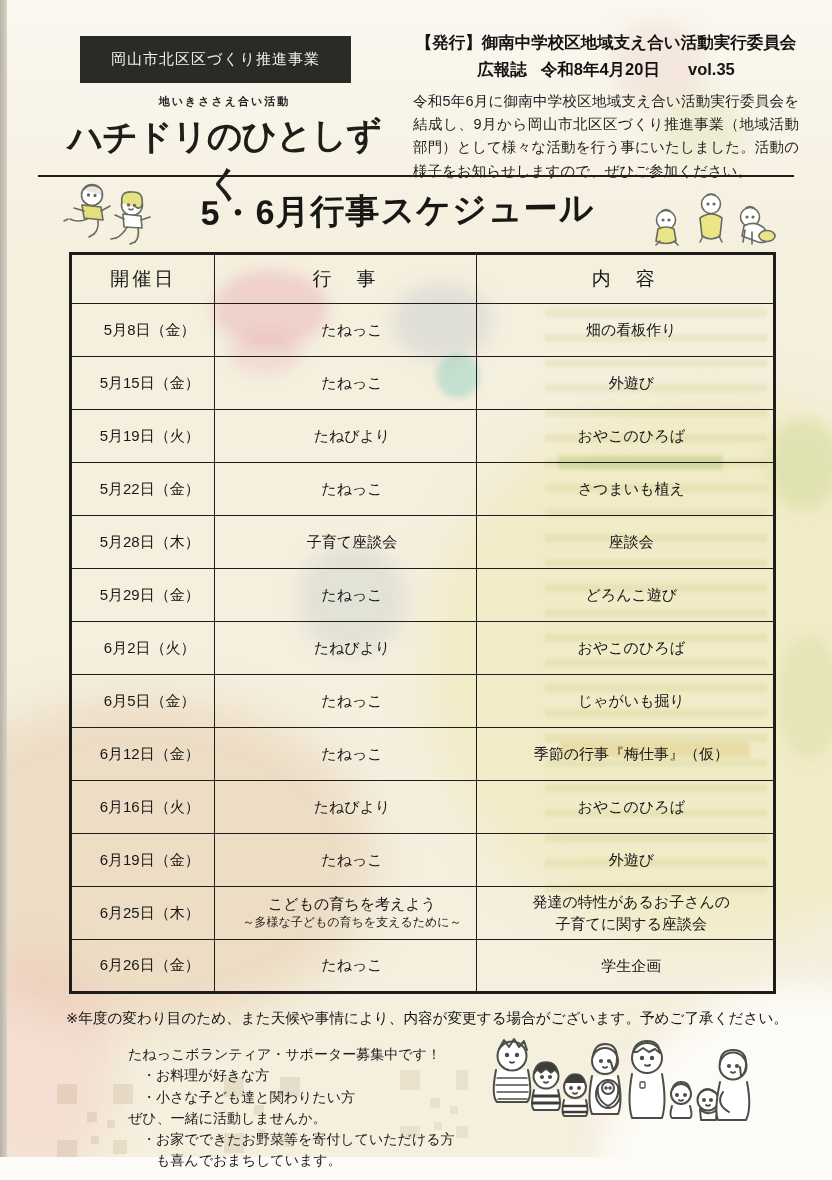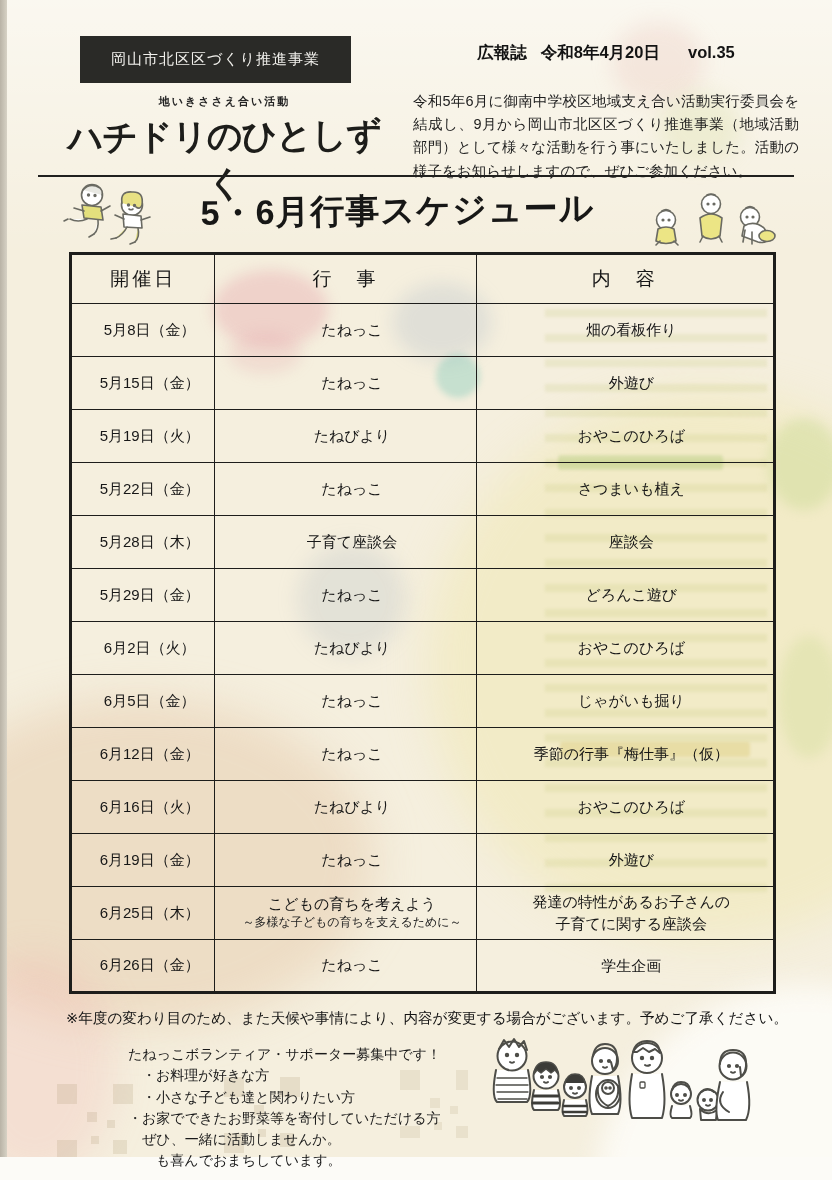--- a/index.html
+++ b/index.html
@@ -52,21 +52,21 @@
   .qr1 { left:55px;  top:1082px; }
   .qr2 { left:222px; top:1075px; }
   .qr3 { left:398px; top:1068px; width:70px; height:70px; opacity:.12; }
 
   
   .badge { position:absolute; left:80px; top:36px; width:271px; height:47px;
     background:#2a2a27; color:#f1f0ec; display:flex; align-items:center; justify-content:center;
     font-size:15px; letter-spacing:1px; }
   .publisher { position:absolute; left:408px; top:30px; width:396px; text-align:center;
     font-weight:bold; font-size:16.5px; line-height:1.55; color:#131313; }
-  .pub-line2 { margin-top:10px; }
+  .pub-line2 { margin-top:1px; }
   .pub-line2 .mag { margin-right:14px; }
   .pub-line2 .vol { margin-left:28px; }
   .logo { position:absolute; left:52px; top:94px; width:345px; text-align:center; }
   .logo-ruby { font-size:11px; letter-spacing:2px; color:#232323; font-weight:bold; }
   .logo-title { font-size:35px; font-weight:bold; color:#1d1d1a; margin-top:4px;
     letter-spacing:-1px; transform:rotate(-0.6deg); }
   .intro { position:absolute; left:413px; top:90px; width:386px; font-size:14.5px;
     line-height:1.6; color:#1d1d1d; text-align:justify; }
   .rule { position:absolute; left:38px; top:175px; width:756px; height:2px; background:#20201e; }
 
@@ -118,20 +118,21 @@
   <div class="ghost-strong1"></div>
   <div class="ghost-strong2"></div>
   <div class="qr qr1"></div>
   <div class="qr qr2"></div>
   <div class="qr qr3"></div>
   <div class="left-strip"></div>
   <div class="bottom-band"></div>
 
   <div class="badge">岡山市北区区づくり推進事業</div>
   <div class="publisher">
+    <div>【発行】御南中学校区地域支え合い活動実行委員会</div>
     <div class="pub-line2">
       <span class="mag">広報誌</span><span>令和8年4月20日</span><span class="vol">vol.35</span>
     </div>
   </div>
   <div class="logo">
     <div class="logo-ruby">地いきささえ合い活動</div>
     <div class="logo-title">ハチドリのひとしずく</div>
   </div>
   <div class="intro">令和5年6月に御南中学校区地域支え合い活動実行委員会を結成し、9月から岡山市北区区づくり推進事業（地域活動部門）として様々な活動を行う事にいたしました。活動の様子をお知らせしますので、ぜひご参加ください。</div>
   <div class="rule"></div>
@@ -298,22 +299,22 @@
           <td class="cell-multiline">学生企画</td>
         </tr>
       </tbody>
   </table>
 
   <div class="disclaimer">※年度の変わり目のため、また天候や事情により、内容が変更する場合がございます。予めご了承ください。</div>
   <div class="recruit">
       <div>たねっこボランティア・サポーター募集中です！</div>
       <div>・お料理が好きな方</div>
       <div>・小さな子ども達と関わりたい方</div>
+      <div>ぜひ、一緒に活動しませんか。</div>
       <div>・お家でできたお野菜等を寄付していただける方</div>
-      <div>ぜひ、一緒に活動しませんか。</div>
       <div>も喜んでおまちしています。</div>
     </div>
 
   <div class="illus-family">
     <svg width="310" height="118" viewBox="0 0 310 118" fill="none">
       <g stroke="#4d4d48" stroke-width="2" stroke-linecap="round" stroke-linejoin="round" fill="#ffffff">
         <path d="M16,40 q-5,26 1,32 l30,0 q6,-6 1,-32"></path>
         <path d="M17,48 h30 M16,55 h32 M17,62 h31 M18,69 h29" fill="none" stroke-width="1.4"></path>
         <circle cx="32" cy="26" r="14.5"></circle>
         <path d="M19,19 l5,-9 5,7 5,-8 5,8 5,-6 3,9" fill="none"></path>

